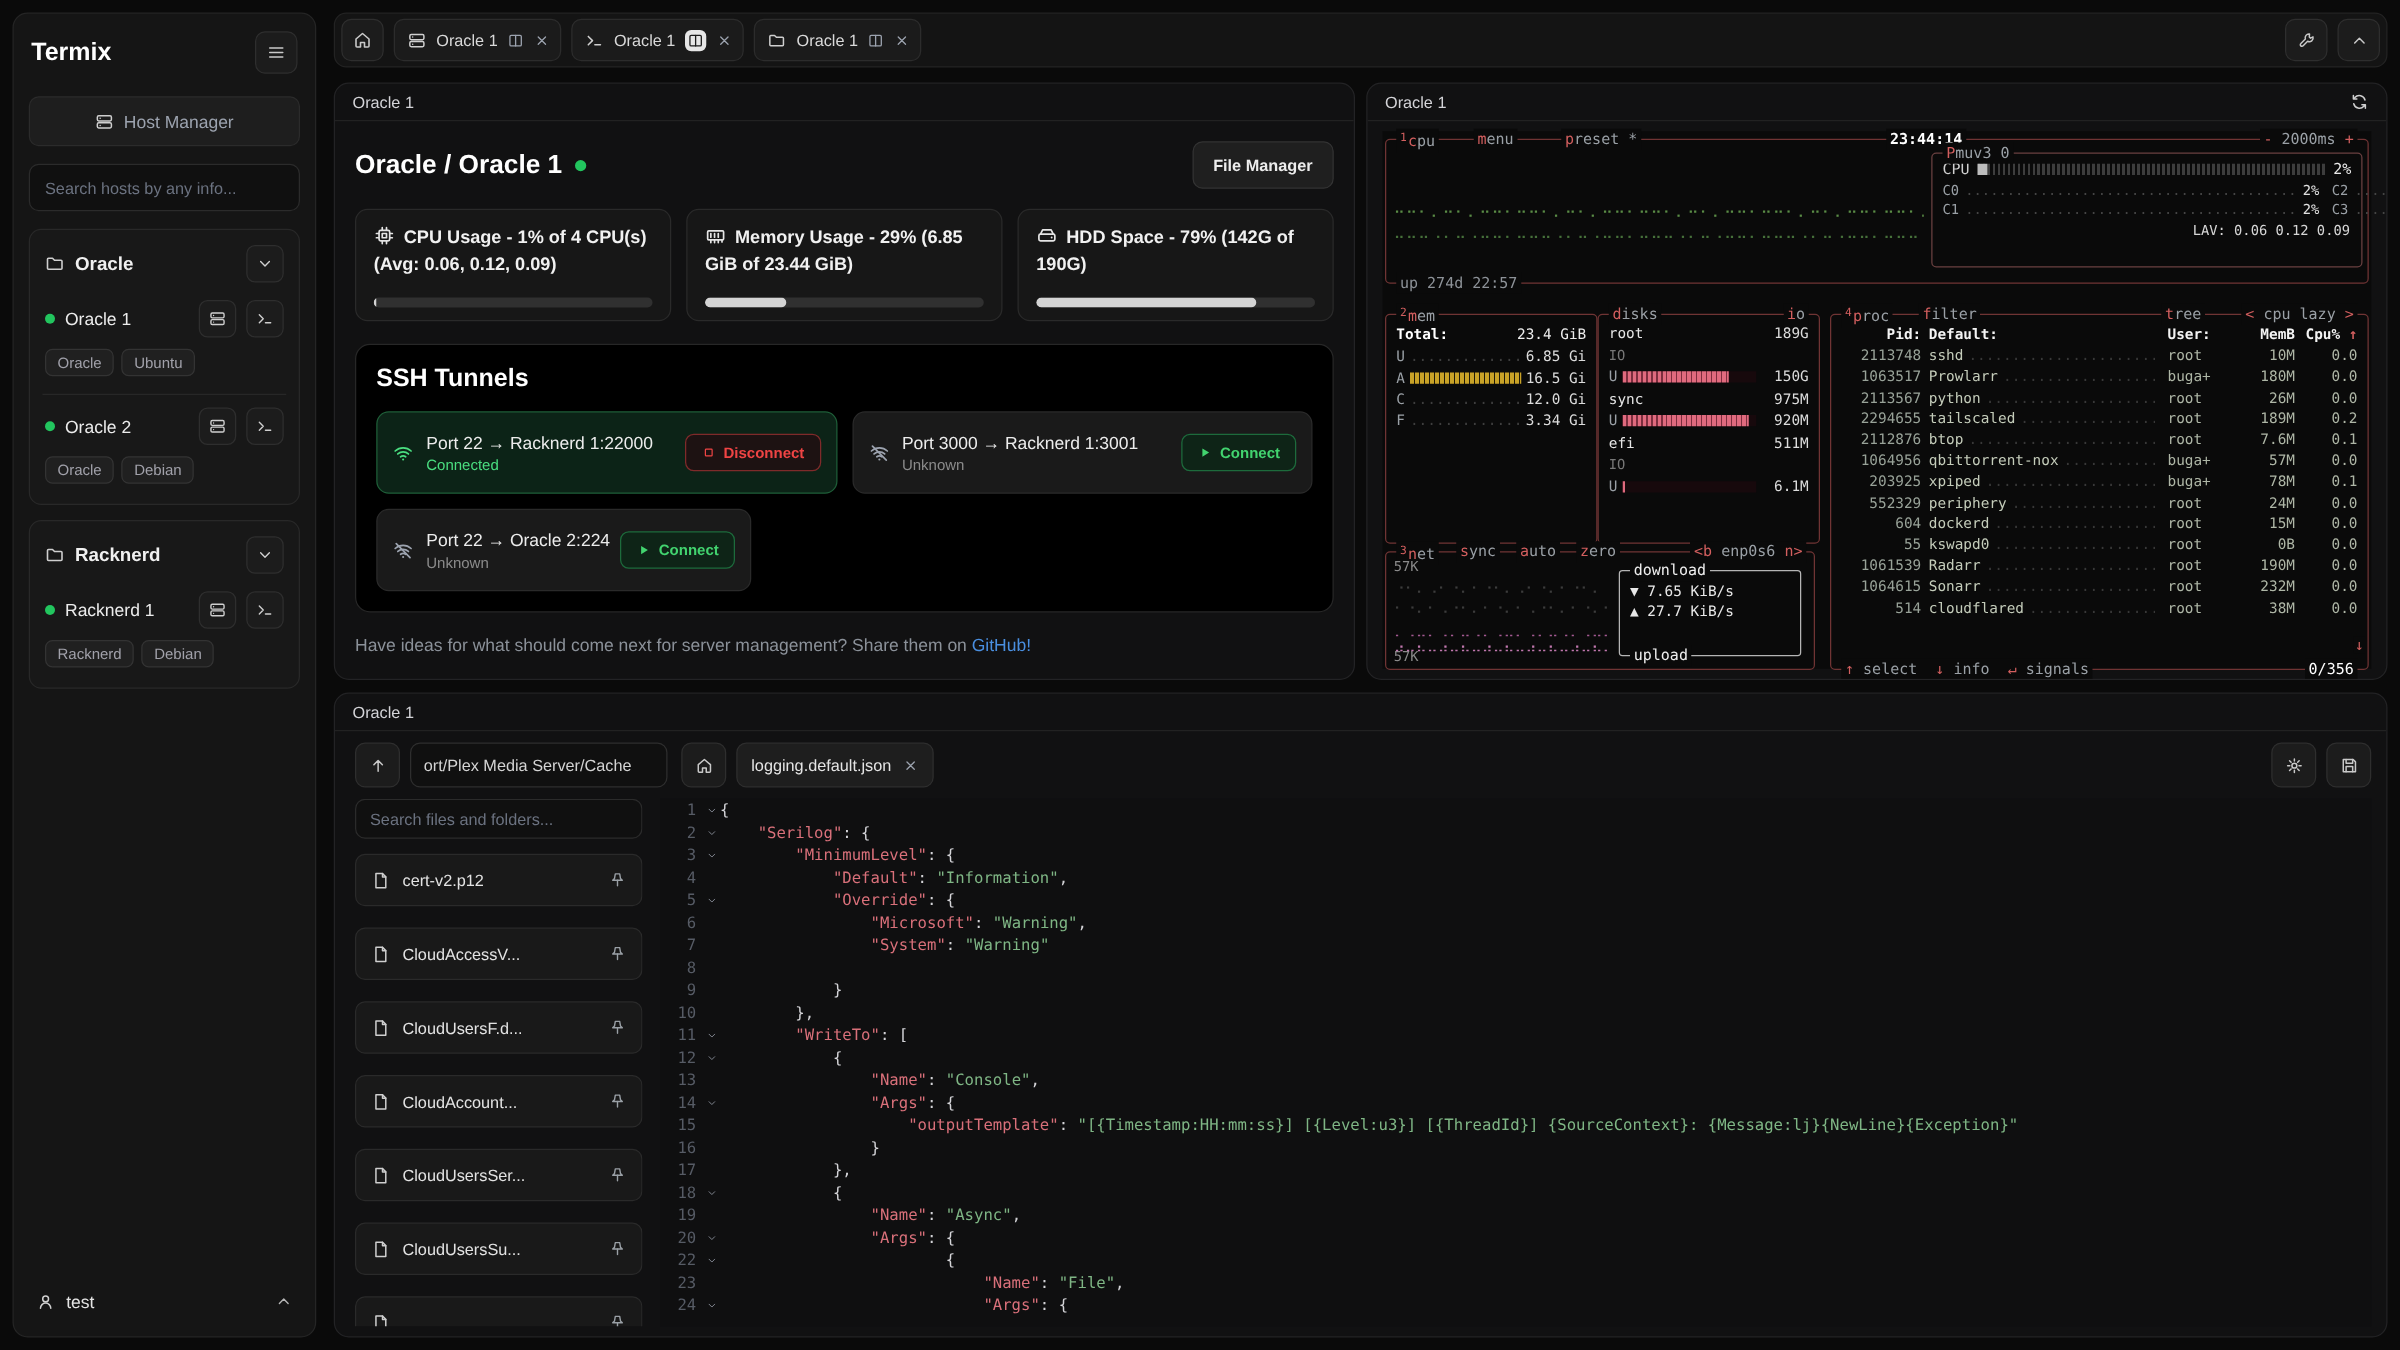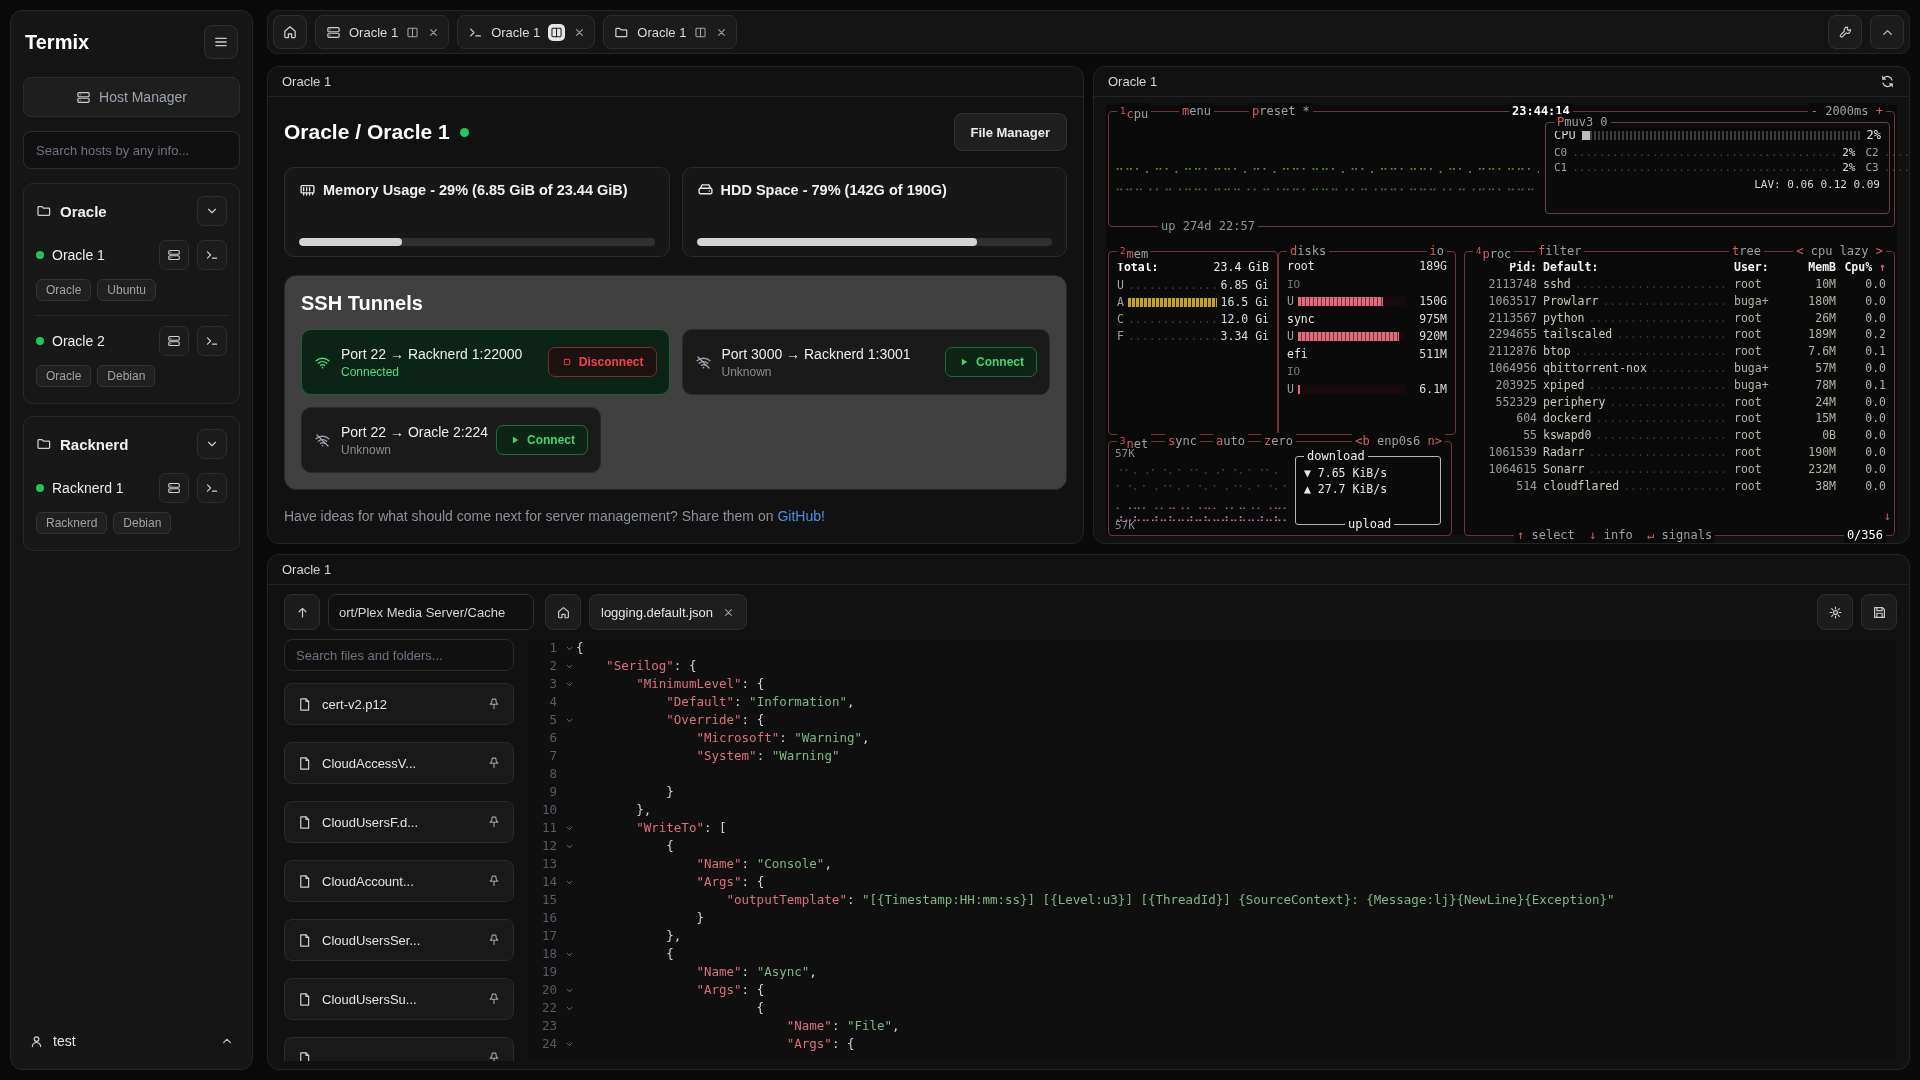--- a/index.html
+++ b/index.html
@@ -66,21 +66,21 @@
   .dot-online { width:9px; height:9px; border-radius:50%; background:#22c55e; }
   .btn-gray { margin-left:auto; height:38px; padding:0 16px; background:#1f1f1f; border:1px solid #333;
     border-radius:8px; color:#ececec; font-size:13px; font-weight:600; cursor:pointer; }
   .stat-cards { display:flex; gap:12px; margin-bottom:18px; }
   .stat-card { flex:1; background:#171717; border:1px solid #2a2a2a; border-radius:10px;
     padding:12px 14px 10px; height:90px; display:flex; flex-direction:column; }
   .stat-text { font-size:14.5px; font-weight:600; line-height:1.5; color:#f1f1f1; }
   .stat-text .ic-in { display:inline-block; vertical-align:-3px; margin-right:7px; color:#e5e5e5; }
   .bar { margin-top:auto; height:8px; background:#303030; border-radius:4px; overflow:hidden; }
   .bar .fill { height:100%; background:#d4d4d4; border-radius:4px; }
-  .tunnels-card { background:#404040; border:1px solid #272727; border-radius:12px; padding:16px; }
+  .tunnels-card { background:#000000; border:1px solid #272727; border-radius:12px; padding:16px; }
   .tunnels-card h2 { font-size:20px; font-weight:bold; margin-bottom:14px; color:#fff; }
   #tunnel-grid { display:flex; flex-wrap:wrap; gap:12px; }
   .tunnel { display:flex; align-items:center; gap:10px; border-radius:10px; padding:10px 12px; height:66px; }
   .tunnel.on { background:#0c2317; border:1px solid #1e5e38; width:calc(50% - 6px); }
   .tunnel.off { background:#1a1a1a; border:1px solid #2a2a2a; width:calc(50% - 6px); }
   .tunnel.small { width:300px; }
   .t-ic { display:flex; flex:0 0 auto; }
   .on .t-ic { color:#4ade80; } .off .t-ic { color:#9ca3af; }
   .t-info { flex:1; min-width:0; }
   .t-route { font-size:14px; color:#ececec; white-space:nowrap; }
@@ -92,21 +92,21 @@
   .t-btn.connect { border:1px solid #1d6b3c; color:#42d36f; background:#0e2417; }
   .stats-footer { margin-top:18px; font-size:14px; color:#8b9199; }
   .stats-footer a { color:#4a8fe0; text-decoration:none; cursor:pointer; }
 
   
   .term { position:absolute; left:12px; right:12px; top:38px; bottom:8px; background:#0a0a0a;
     font-family:"DejaVu Sans Mono", monospace; font-size:12px; color:#a8aea6; }
   .tbox { position:absolute; border:1px solid #703434; border-radius:4px; }
   .tlab { position:absolute; top:-9px; background:#0a0a0a; padding:0 3px; color:#9aa0a6; font-size:12px;
     line-height:17px; white-space:pre; display:inline-block; }
-  .tlab.blab { top:auto; bottom:-9px;margin-left:41px; }
+  .tlab.blab { top:auto; bottom:-9px; }
   .hot { color:#d35f5f; }
   .num { color:#d35f5f; font-size:9px; vertical-align:4px; margin-right:1px; }
   .hotfirst { display:inline-block; }
   .hotfirst::first-letter { color:#d35f5f; }
   .clock { color:#ffffff; font-weight:bold; }
   .cpu-box { top:6px; left:2px; right:2px; height:116px; }
   .graph { position:absolute; left:6px; width:424px; overflow:hidden; white-space:nowrap;
     color:#5a8c46; line-height:13px; letter-spacing:1px; }
   .pm-box { top:10px; right:4px; left:436px; bottom:12px; border-color:#6a4040; }
   .pm-row { display:flex; align-items:center; gap:6px; padding:5px 8px 2px; }
@@ -410,20 +410,30 @@
     </div>
     <div class="stats-body">
       <div class="stats-top">
         <h1>Oracle / Oracle 1</h1>
         <span class="dot-online"></span>
         <button class="btn-gray">File Manager</button>
       </div>
       <div class="stat-cards" id="stat-cards">
           <div class="stat-card">
             <div class="stat-text"><span class="ic-in"><svg width="17" height="17" viewBox="0 0 20 20" fill="none" stroke="currentColor" stroke-width="1.6" stroke-linecap="round" stroke-linejoin="round" aria-hidden="true">
+                  <rect x="5" y="5" width="10" height="10" rx="1.5"></rect>
+                  <rect x="8" y="8" width="4" height="4"></rect>
+                  <path d="M8 2.5v2M12 2.5v2M8 15.5v2M12 15.5v2M2.5 8h2M2.5 12h2M15.5 8h2M15.5 12h2"></path>
+                </svg></span>CPU Usage - 1% of 4 CPU(s) (Avg: 0.06, 0.12, 0.09)</div>
+    <div class="bar">
+              <div class="fill" style="width:1%"></div>
+            </div>
+          </div>
+          <div class="stat-card">
+            <div class="stat-text"><span class="ic-in"><svg width="17" height="17" viewBox="0 0 20 20" fill="none" stroke="currentColor" stroke-width="1.6" stroke-linecap="round" stroke-linejoin="round" aria-hidden="true">
                   <rect x="2.5" y="5.5" width="15" height="8.5" rx="1"></rect>
                   <path d="M5.5 14v2.5M9 14v2.5M12.5 14v2.5M16 14v2M5.5 8v3.5M9 8v3.5M12.5 8v3.5"></path>
                 </svg></span>Memory Usage - 29% (6.85 GiB of 23.44 GiB)</div>
     <div class="bar">
               <div class="fill" style="width:29%"></div>
             </div>
           </div>
           <div class="stat-card">
             <div class="stat-text"><span class="ic-in"><svg width="17" height="17" viewBox="0 0 20 20" fill="none" stroke="currentColor" stroke-width="1.6" stroke-linecap="round" stroke-linejoin="round" aria-hidden="true">
                   <rect x="2.5" y="8.5" width="15" height="6.5" rx="1.5"></rect>

